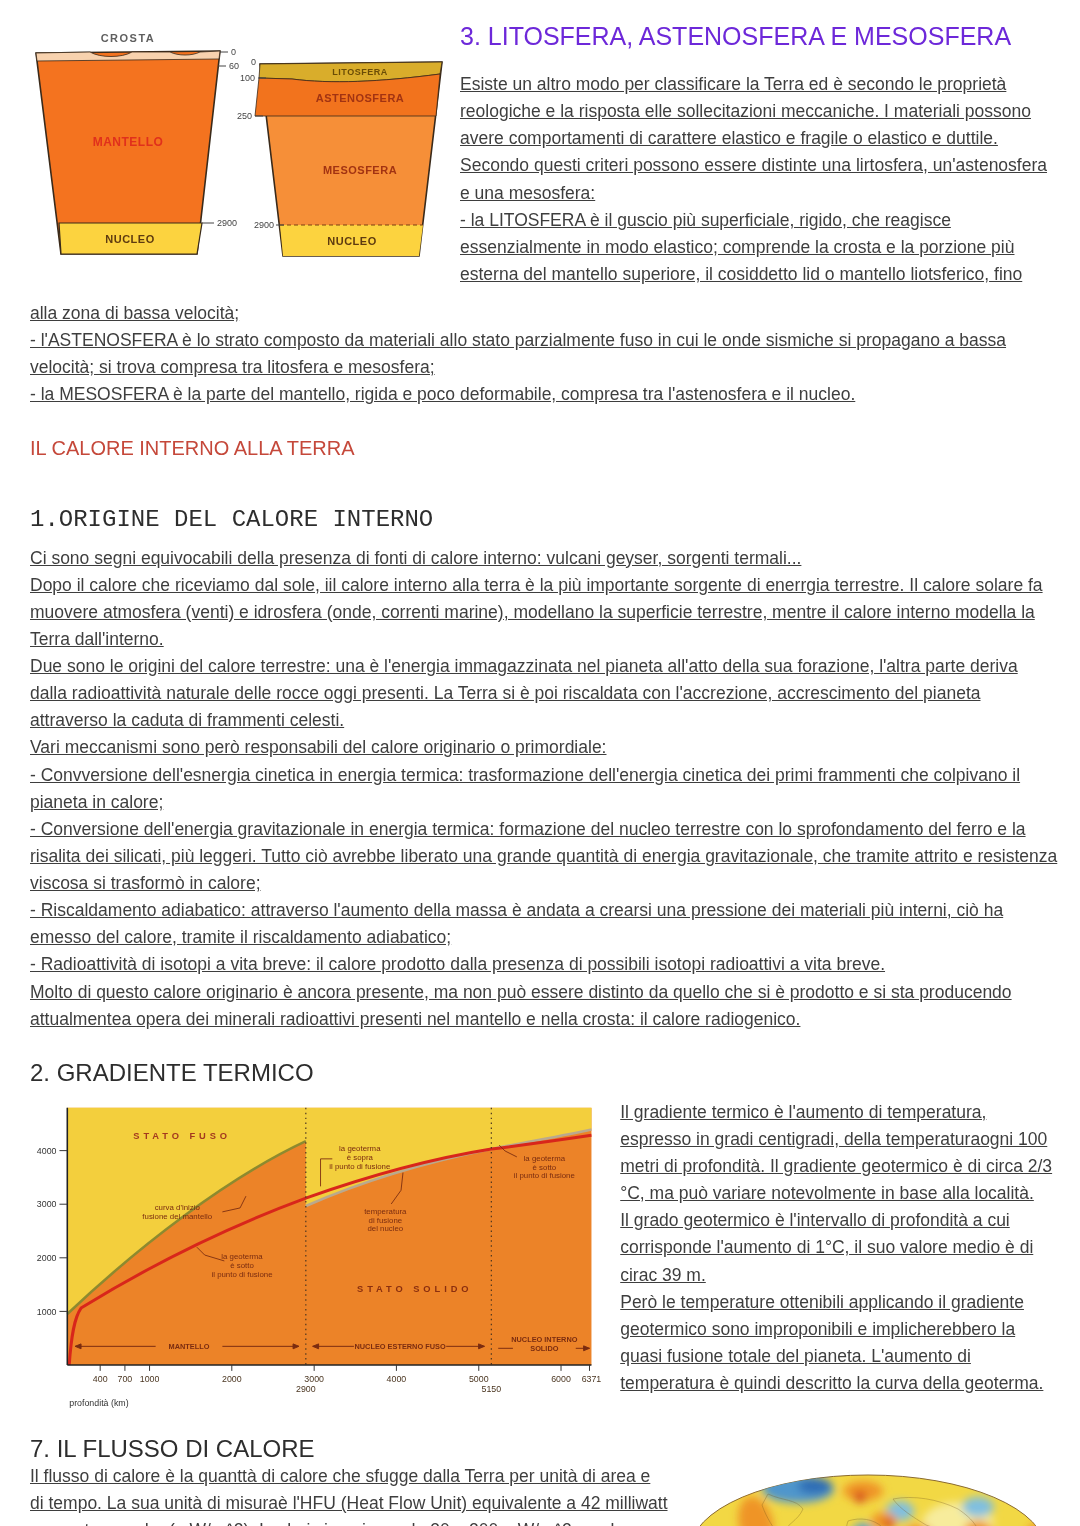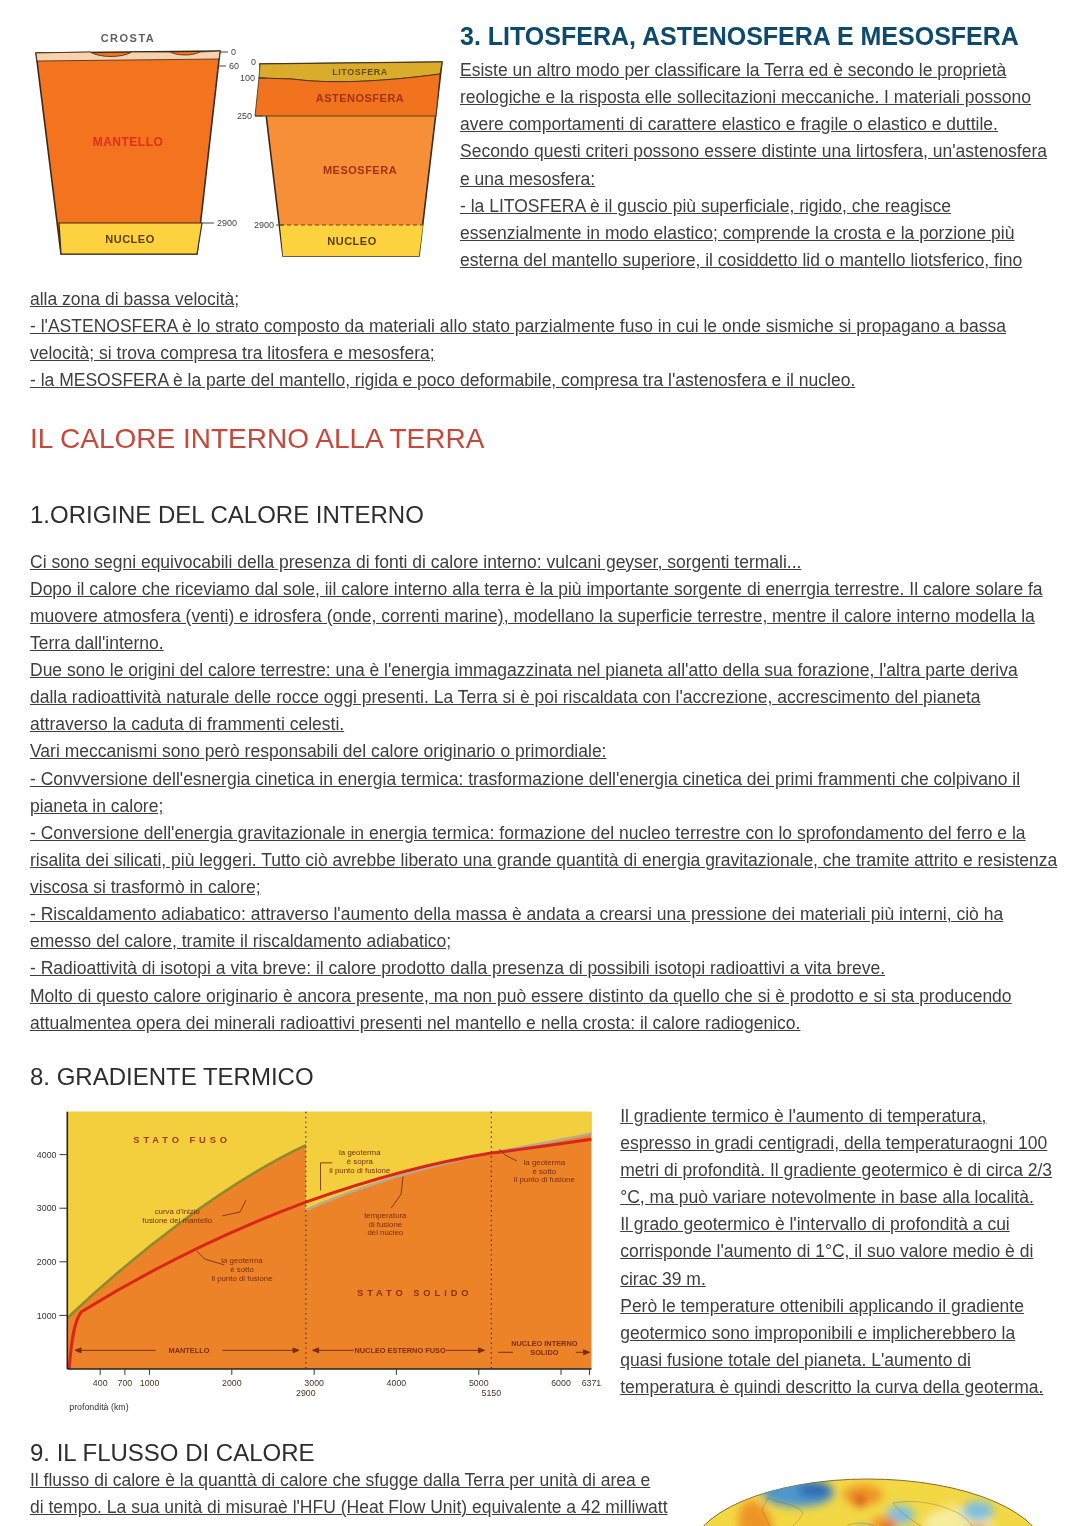--- a/index.html
+++ b/index.html
@@ -1,25 +1,25 @@
 <!DOCTYPE html>
 <html><head>
 <meta charset="utf-8">
 <style>
   * { margin:0; padding:0; box-sizing:border-box; }
   body { background:#ffffff; font-family:"Liberation Sans", sans-serif; }
   .page { width:1080px; height:1526px; background:#fff; padding:22px 22px 0 30px; overflow:hidden; position:relative; }
   .row { display:flex; }
   .body-text { font-size:17.5px; line-height:1.55; color:#3e3e3e; white-space:pre-line;text-decoration:underline; }
-  h1.sec { font-size:25px; font-weight:700; color:#0c4a6e; margin:0 0 6px 0; }
-  h2.red { font-size:28px; font-weight:400; color:#c5483a; margin:28px 0 0 0; }
+  h1.sec { font-size:25px; font-weight:400; color:#6d28d9; margin:0 0 20px 0; }
+  h2.red { font-size:20px; font-weight:400; color:#c5483a; margin:28px 0 0 0; }
   h2.blk { font-size:24px; font-weight:400; color:#2d2d2d; }
   .top-right { flex:1; margin-left:14px; }
   .sec1 { margin-top:46px; }
-  .sec1 h2 { margin-bottom:20px; }
+  .sec1 h2 { margin-bottom:12px;font-family:Liberation Mono, monospace; }
   .sec2 { margin-top:26px; }
   .chart-row { margin-top:10px; }
   .chart-side { width:446px; margin-left:16px; margin-top:2px; }
   .sec3 { margin-top:16px; }
   .flusso-left { width:660px; }
   .map-wrap { margin-left:10px; margin-top:6px; }
   svg text { font-family:"Liberation Sans", sans-serif; }
 </style>
 </head>
 <body>
@@ -83,21 +83,21 @@
 Due sono le origini del calore terrestre: una è l'energia immagazzinata nel pianeta all'atto della sua forazione, l'altra parte deriva dalla radioattività naturale delle rocce oggi presenti. La Terra si è poi riscaldata con l'accrezione, accrescimento del pianeta attraverso la caduta di frammenti celesti.
 Vari meccanismi sono però responsabili del calore originario o primordiale:
 - Convversione dell'esnergia cinetica in energia termica: trasformazione dell'energia cinetica dei primi frammenti che colpivano il pianeta in calore;
 - Conversione dell'energia gravitazionale in energia termica: formazione del nucleo terrestre con lo sprofondamento del ferro e la risalita dei silicati, più leggeri. Tutto ciò avrebbe liberato una grande quantità di energia gravitazionale, che tramite attrito e resistenza viscosa si trasformò in calore;
 - Riscaldamento adiabatico: attraverso l'aumento della massa è andata a crearsi una pressione dei materiali più interni, ciò ha emesso del calore, tramite il riscaldamento adiabatico;
 - Radioattività di isotopi a vita breve: il calore prodotto dalla presenza di possibili isotopi radioattivi a vita breve.
 Molto di questo calore originario è ancora presente, ma non può essere distinto da quello che si è prodotto e si sta producendo attualmentea opera dei minerali radioattivi presenti nel mantello e nella crosta: il calore radiogenico.</p>
   </div>
 
   <div class="sec2">
-    <h2 class="blk">8. GRADIENTE TERMICO</h2>
+    <h2 class="blk">2. GRADIENTE TERMICO</h2>
     <div class="row chart-row">
 
       <svg width="585" height="322" viewBox="0 0 585 322">
         <rect x="38" y="8" width="534" height="262" fill="#ec8328"></rect>
 
         <path d="M38,8 L38,218 C110,150 200,80 281,42 L281,108 C350,78 420,60 470,50 C510,42 545,36 572,30 L572,8 Z" fill="#f3cf3d"></path>
 
         <path d="M38,218 C110,150 200,80 281,42" fill="none" stroke="#8d8a2f" stroke-width="2.6"></path>
         <path d="M281,108 C350,78 420,60 470,50 C510,42 545,36 572,30" fill="none" stroke="#baa98e" stroke-width="2.6"></path>
 
@@ -175,21 +175,21 @@
         <text x="572" y="287" text-anchor="middle" font-size="9" fill="#4a3520">6371</text>
         <text x="40" y="312" font-size="9" fill="#333">profondità (km)</text>
       </svg>
       <div class="chart-side body-text">Il gradiente termico è l'aumento di temperatura, espresso in gradi centigradi, della temperaturaogni 100 metri di profondità. Il gradiente geotermico è di circa 2/3 °C, ma può variare notevolmente in base alla località.
 Il grado geotermico è l'intervallo di profondità a cui corrisponde l'aumento di 1°C, il suo valore medio è di cirac 39 m.
 Però le temperature ottenibili applicando il gradiente geotermico sono improponibili e implicherebbero la quasi fusione totale del pianeta. L'aumento di temperatura è quindi descritto la curva della geoterma.</div>
     </div>
   </div>
 
   <div class="sec3">
-    <h2 class="blk">9. IL FLUSSO DI CALORE</h2>
+    <h2 class="blk">7. IL FLUSSO DI CALORE</h2>
     <div class="row">
       <p class="body-text flusso-left">Il flusso di calore è la quanttà di calore che sfugge dalla Terra per unità di area e di tempo. La sua unità di misuraè l'HFU (Heat Flow Unit) equivalente a 42 milliwatt per metro quadro (mW/m^2). I valori si aggirano da 30 a 200 mW/m^2, ma la media è intorno ai 60. La media in tutti i continenti è di 1.5 HFU.
 Bassi flussi di calore (&lt;1) e gradienti termici bassi sono tipici delle zone stabili e inattive, spessore della crosta più elevato e viceversa. In generale le regioni</p>
       <div class="map-wrap">
         
         <svg width="380" height="182" viewBox="0 0 380 182">
           <defs>
             <clipPath id="globeClip">
                 <ellipse cx="190" cy="82" rx="178" ry="76"></ellipse>
               </clipPath>

